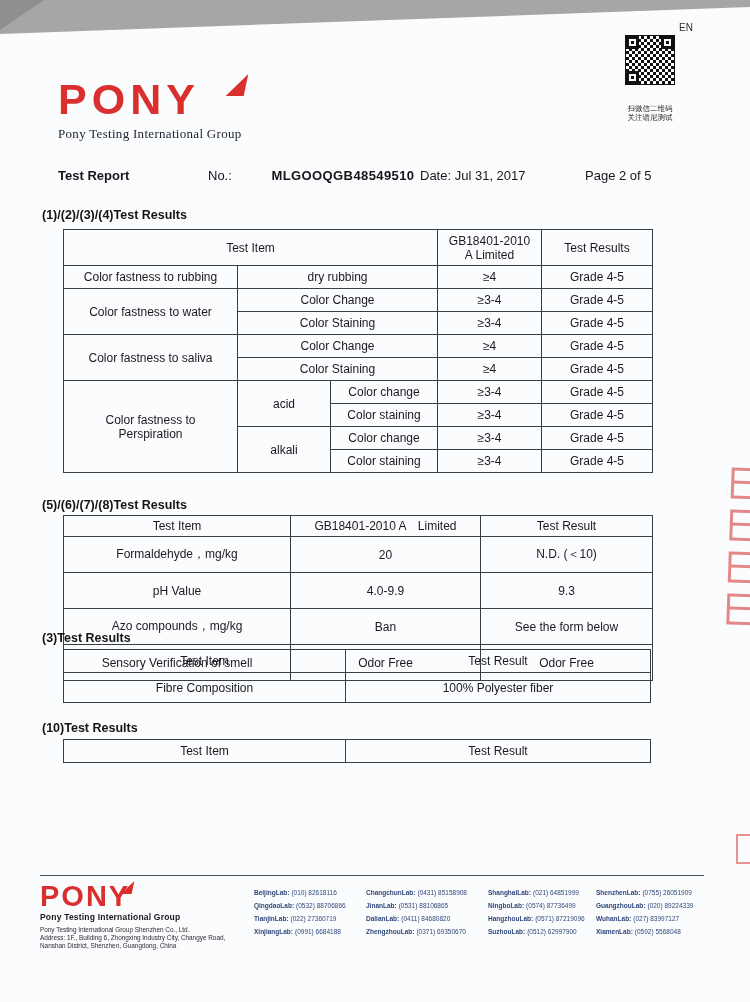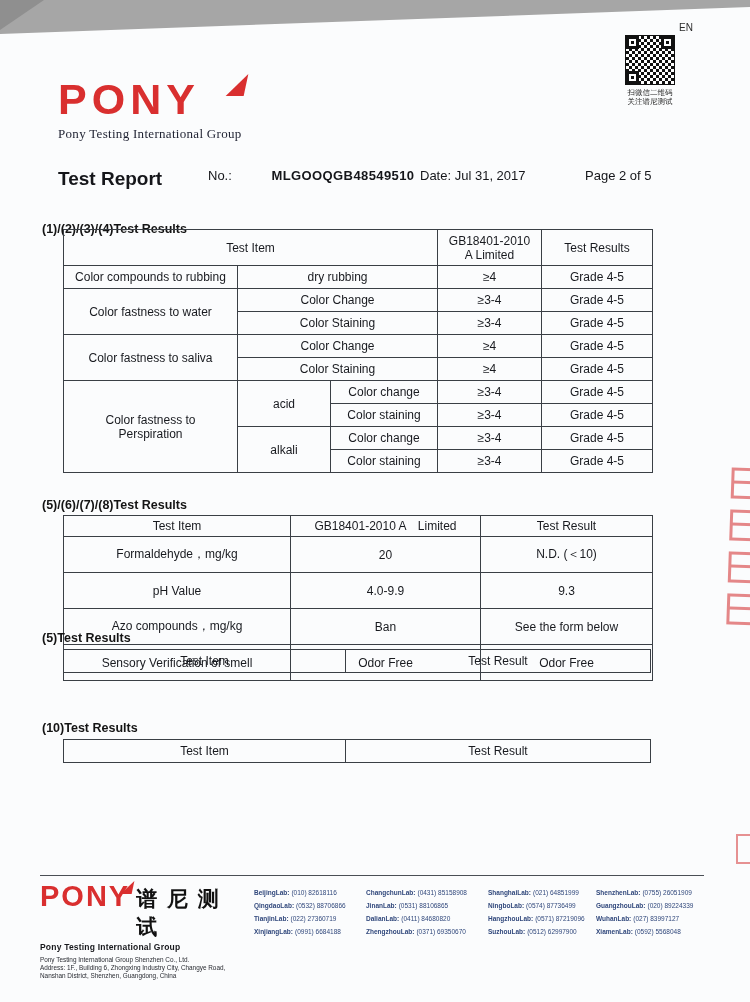--- a/index.html
+++ b/index.html
@@ -11,31 +11,31 @@
   .scan-fold{position:absolute;left:0;top:0;width:0;height:0;
              border-top:30px solid #8f8f8f;border-right:44px solid transparent;}
   .lang{position:absolute;left:644px;top:22px;font-size:10px;color:#2b2b2b;padding-left:35px;}
   
   .qr-wrap{position:absolute;left:618px;top:36px;width:64px;text-align:center;}
   .qr{position:relative;width:48px;height:48px;margin:0 auto;
       background:repeating-conic-gradient(#111 0 25%, #fff 0 50%) 0 0/6px 6px;outline:1px solid #111;}
   .finder{position:absolute;width:13px;height:13px;border:3px solid #111;background:#fff;box-sizing:border-box;}
   .finder::after{content:"";position:absolute;left:2px;top:2px;width:3px;height:3px;background:#111;}
   .f-tl{left:0;top:0}.f-tr{right:0;top:0}.f-bl{left:0;bottom:0}
-  .qr-cap{margin-top:4px;font-size:7.5px;line-height:9px;color:#1c1c1c;}
+  .qr-cap{margin-top:20px;font-size:7.5px;line-height:9px;color:#1c1c1c;}
   
   .logo{position:absolute;left:58px;top:76px;}
   .logo-word{position:relative;font-size:43px;font-weight:800;letter-spacing:5px;color:#d92f2f;
              line-height:46px;filter:blur(.2px);}
   .logo-tri{position:absolute;right:-4px;top:-2px;width:0;height:0;
             border-left:18px solid transparent;border-bottom:22px solid #d92f2f;transform:skewX(-12deg);}
   .logo-sub{font-family:"Liberation Serif",serif;font-size:13px;color:#1d2030;margin-top:4px;letter-spacing:.3px;}
   
   .hdr{position:absolute;left:0;top:168px;width:750px;height:22px;}
-  .hdr .title{position:absolute;left:58px;font-size:19px;font-weight:700;}
+  .hdr .title{position:absolute;left:58px;font-size:13px;font-weight:700;}
   .hdr .no{position:absolute;left:208px;font-size:13px;}
   .hdr .no b{font-weight:600;letter-spacing:.4px;margin-left:36px;}
   .hdr .date{position:absolute;left:420px;font-size:13px;}
   .hdr .page{position:absolute;left:585px;font-size:13px;}
   
   .sec-title{position:absolute;left:42px;font-size:12.5px;font-weight:600;color:#141414;}
   table.t{position:absolute;left:63px;border-collapse:collapse;table-layout:fixed;}
   .t th,.t td{border:1px solid #3a3f45;font-size:12px;font-weight:400;text-align:center;
               vertical-align:middle;padding:0 2px;color:#181a1f;}
   .t th{font-weight:400;margin-top:44px;}
@@ -112,38 +112,38 @@
       <span>No.:</span>
       <b>MLGOOQGB48549510</b>
     </span>
     <span class="date">
       <span>Date:</span>
       <span>Jul 31, 2017</span>
     </span>
     <span class="page">Page 2 of 5</span>
   </div>
 
-  <div class="sec-title" style="top:222px">(1)/(2)/(3)/(4)Test Results</div>
+  <div class="sec-title" style="top:208px">(1)/(2)/(3)/(4)Test Results</div>
   <table class="t t1">
     <colgroup>
         <col style="width:174px">
         <col style="width:93px">
         <col style="width:107px">
         <col style="width:104px">
         <col style="width:111px">
       </colgroup>
     <tbody>
         <tr class="hrow">
       <th colspan="3">Test Item</th>
       <th class="preline">GB18401-2010
 A Limited</th>
       <th>Test Results</th>
     </tr>
     <tr>
-      <td>Color compounds to rubbing</td>
+      <td>Color fastness to rubbing</td>
       <td colspan="2">dry rubbing</td>
       <td>≥4</td>
       <td>Grade 4-5</td>
     </tr>
     <tr>
       <td rowspan="2">Color fastness to water</td>
       <td colspan="2">Color Change</td>
       <td>≥3-4</td>
       <td>Grade 4-5</td>
     </tr>
@@ -219,30 +219,34 @@
       <td>See the form below</td>
     </tr>
     <tr>
       <td>Sensory Verification of smell</td>
       <td>Odor Free</td>
       <td>Odor Free</td>
     </tr>
   </tbody>
     </table>
 
-  <div class="sec-title" style="top:631px">(5)Test Results</div>
+  <div class="sec-title" style="top:631px">(3)Test Results</div>
   <table class="t t3">
     <colgroup>
         <col style="width:282px">
         <col style="width:305px">
       </colgroup>
     <tbody>
         <tr class="hrow">
       <th>Test Item</th>
       <th>Test Result</th>
+    </tr>
+    <tr class="drow">
+      <td>Fibre Composition</td>
+      <td>100% Polyester fiber</td>
     </tr>
   </tbody>
     </table>
 
   <div class="sec-title" style="top:721px">(10)Test Results</div>
   <table class="t t4">
     <colgroup>
         <col style="width:282px">
         <col style="width:305px">
       </colgroup>
@@ -254,21 +258,20 @@
   </tbody>
     </table>
 
   <div class="footer">
     <div class="f-left">
       <div class="f-logo-row">
         <span class="f-pony">
           <span>PONY</span>
           <span class="f-tri"></span>
         </span>
-        <span class="f-cn">谱 尼 测 试</span>
       </div>
       <div class="f-sub">Pony Testing International Group</div>
       <div class="f-addr">
         <div>Pony Testing International Group Shenzhen Co., Ltd.</div>
         <div>Address: 1F., Building 6, Zhongxing Industry City, Changye Road,</div>
         <div>Nanshan District, Shenzhen, Guangdong, China</div>
       </div>
     </div>
     <div class="f-right">
       <div class="lab-grid">

